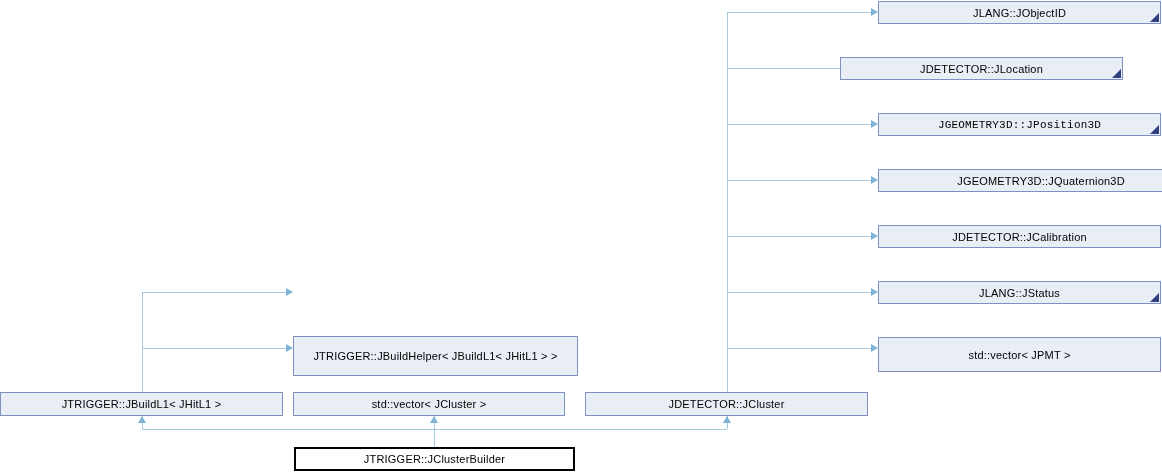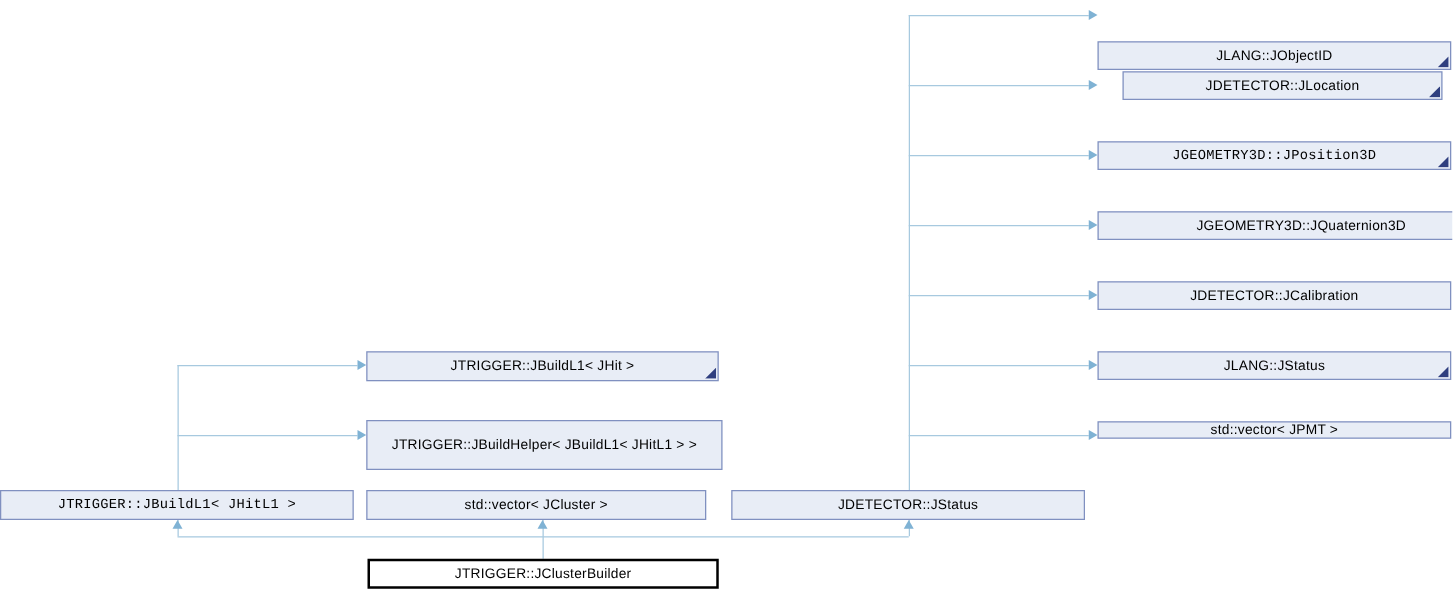--- a/index.html
+++ b/index.html
@@ -62,58 +62,54 @@
     <div class="arrow-right" style="left: 871px; top: 120px;"></div>
     <div class="arrow-right" style="left: 871px; top: 176px;"></div>
     <div class="arrow-right" style="left: 871px; top: 232px;"></div>
     <div class="arrow-right" style="left: 871px; top: 288px;"></div>
     <div class="arrow-right" style="left: 871px; top: 344px;"></div>
     <div class="arrow-right" style="left: 286px; top: 288px;"></div>
     <div class="arrow-right" style="left: 286px; top: 344px;"></div>
     <div class="arrow-up" style="left: 138px; top: 416px;"></div>
     <div class="arrow-up" style="left: 430px; top: 416px;"></div>
     <div class="arrow-up" style="left: 723px; top: 416px;"></div>
-    <div class="node" style="left: 878px; top: 1px; width: 283px; height: 23px; margin-top: 32px;">
+    <div class="node" style="left: 878px; top: 1px; width: 283px; height: 23px;">
       <span class="node-label">JLANG::JObjectID</span>
       <div class="fold"></div>
     </div>
-    <div class="node" style="left: 898px; top: 57px; width: 256px; height: 23px; justify-content: center;">
+    <div class="node" style="left: 840px; top: 57px; width: 283px; height: 23px; justify-content: center;">
       <span class="node-label">JDETECTOR::JLocation</span>
       <div class="fold"></div>
     </div>
     <div class="node" style="left: 878px; top: 113px; width: 283px; height: 23px; font-family: Liberation Mono, monospace;">
       <span class="node-label">JGEOMETRY3D::JPosition3D</span>
       <div class="fold"></div>
     </div>
     <div class="node" style="left: 878px; top: 169px; width: 326px; height: 23px;">
       <span class="node-label">JGEOMETRY3D::JQuaternion3D</span>
       <div class="fold"></div>
     </div>
     <div class="node" style="left: 878px; top: 281px; width: 283px; height: 23px;">
       <span class="node-label">JLANG::JStatus</span>
       <div class="fold"></div>
     </div>
     <div class="node" style="left: 878px; top: 225px; width: 283px; height: 23px;">
       <span class="node-label">JDETECTOR::JCalibration</span>
     </div>
-    <div class="node" style="left: 878px; top: 337px; width: 283px; height: 14px; text-align: right;">
+    <div class="node" style="left: 878px; top: 337px; width: 283px; height: 35px; text-align: right;">
       <span class="node-label">std::vector&lt; JPMT &gt;</span>
-    </div>
-    <div class="node" style="left: 293px; top: 281px; width: 282px; height: 24px;">
-      <span class="node-label">JTRIGGER::JBuildL1&lt; JHit &gt;</span>
-      <div class="fold"></div>
     </div>
     <div class="node" style="left: 293px; top: 336px; width: 285px; height: 40px;">
       <span class="node-label">JTRIGGER::JBuildHelper&lt; JBuildL1&lt; JHitL1 &gt; &gt;</span>
     </div>
-    <div class="node" style="left: 0px; top: 392px; width: 283px; height: 24px; font-family: Liberation Mono, monospace;">
+    <div class="node" style="left: 0px; top: 392px; width: 283px; height: 24px;">
       <span class="node-label">JTRIGGER::JBuildL1&lt; JHitL1 &gt;</span>
     </div>
     <div class="node" style="left: 293px; top: 392px; width: 272px; height: 24px;">
       <span class="node-label">std::vector&lt; JCluster &gt;</span>
     </div>
     <div class="node" style="left: 585px; top: 392px; width: 283px; height: 24px;">
-      <span class="node-label">JDETECTOR::JStatus</span>
+      <span class="node-label">JDETECTOR::JCluster</span>
     </div>
     <div class="node main" style="left: 294px; top: 447px; width: 281px; height: 24px;">
       <span class="node-label">JTRIGGER::JClusterBuilder</span>
     </div>
   </div>
 
 </body></html>

